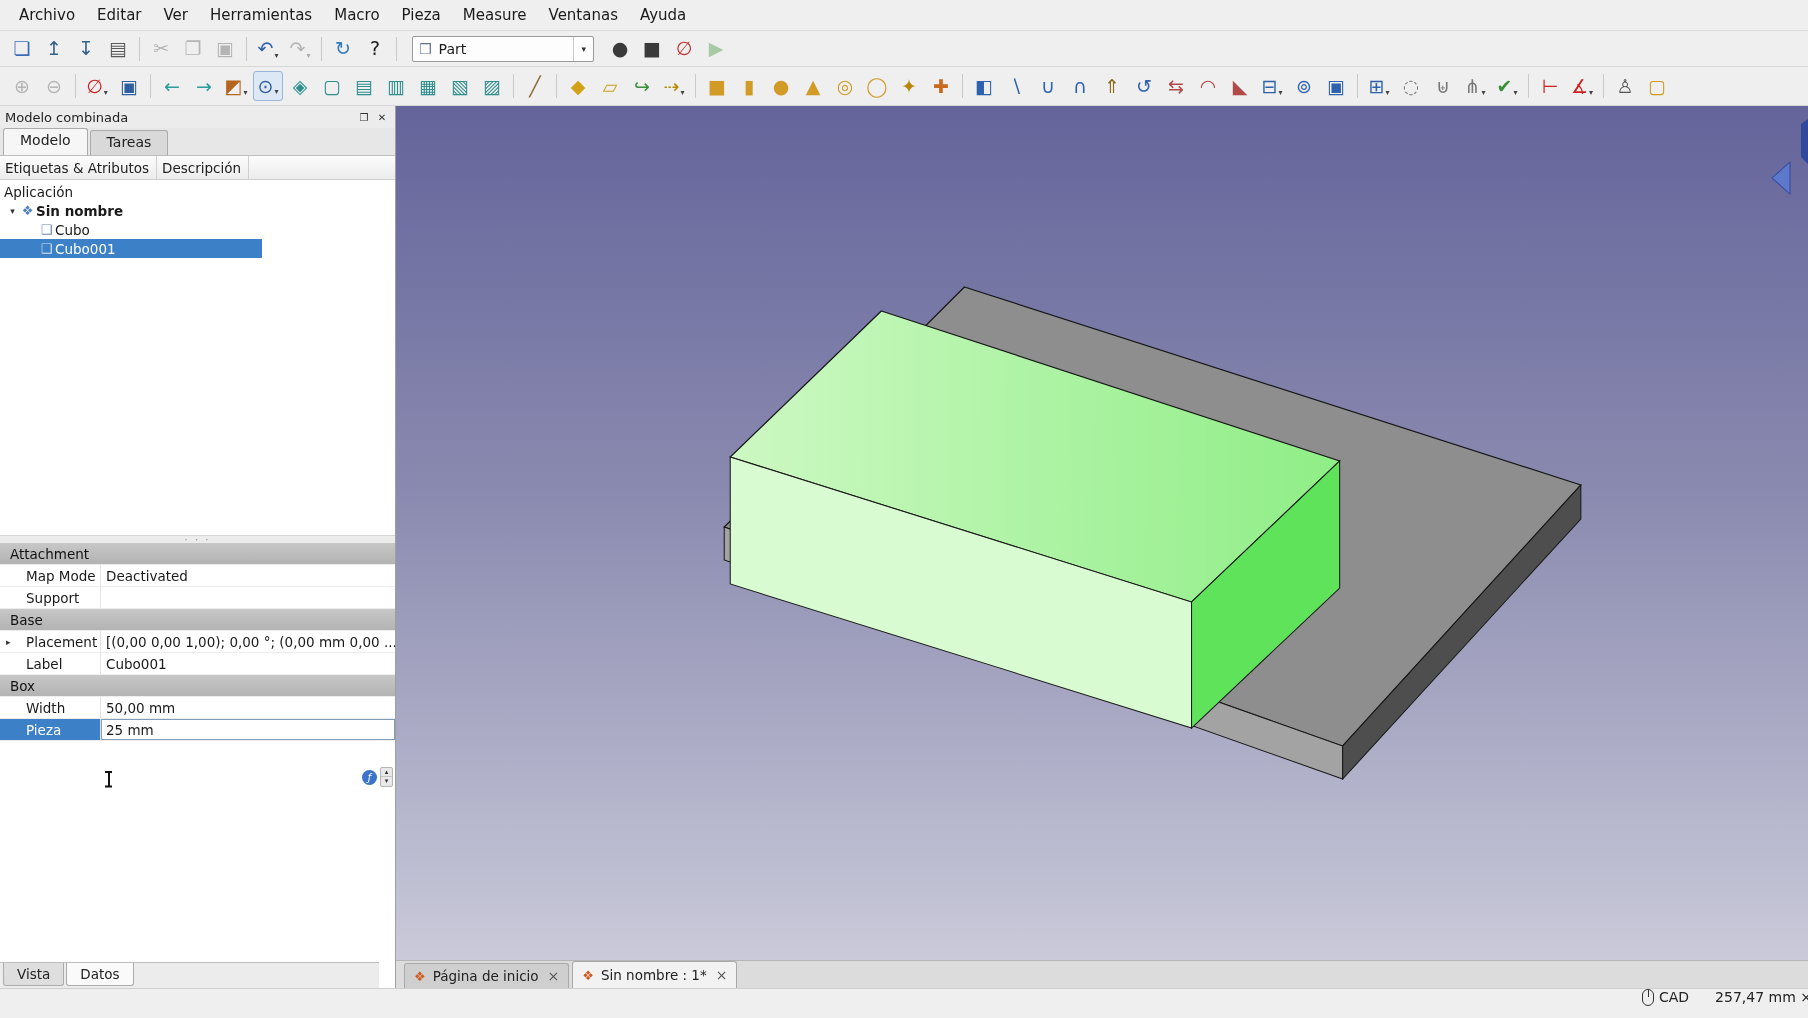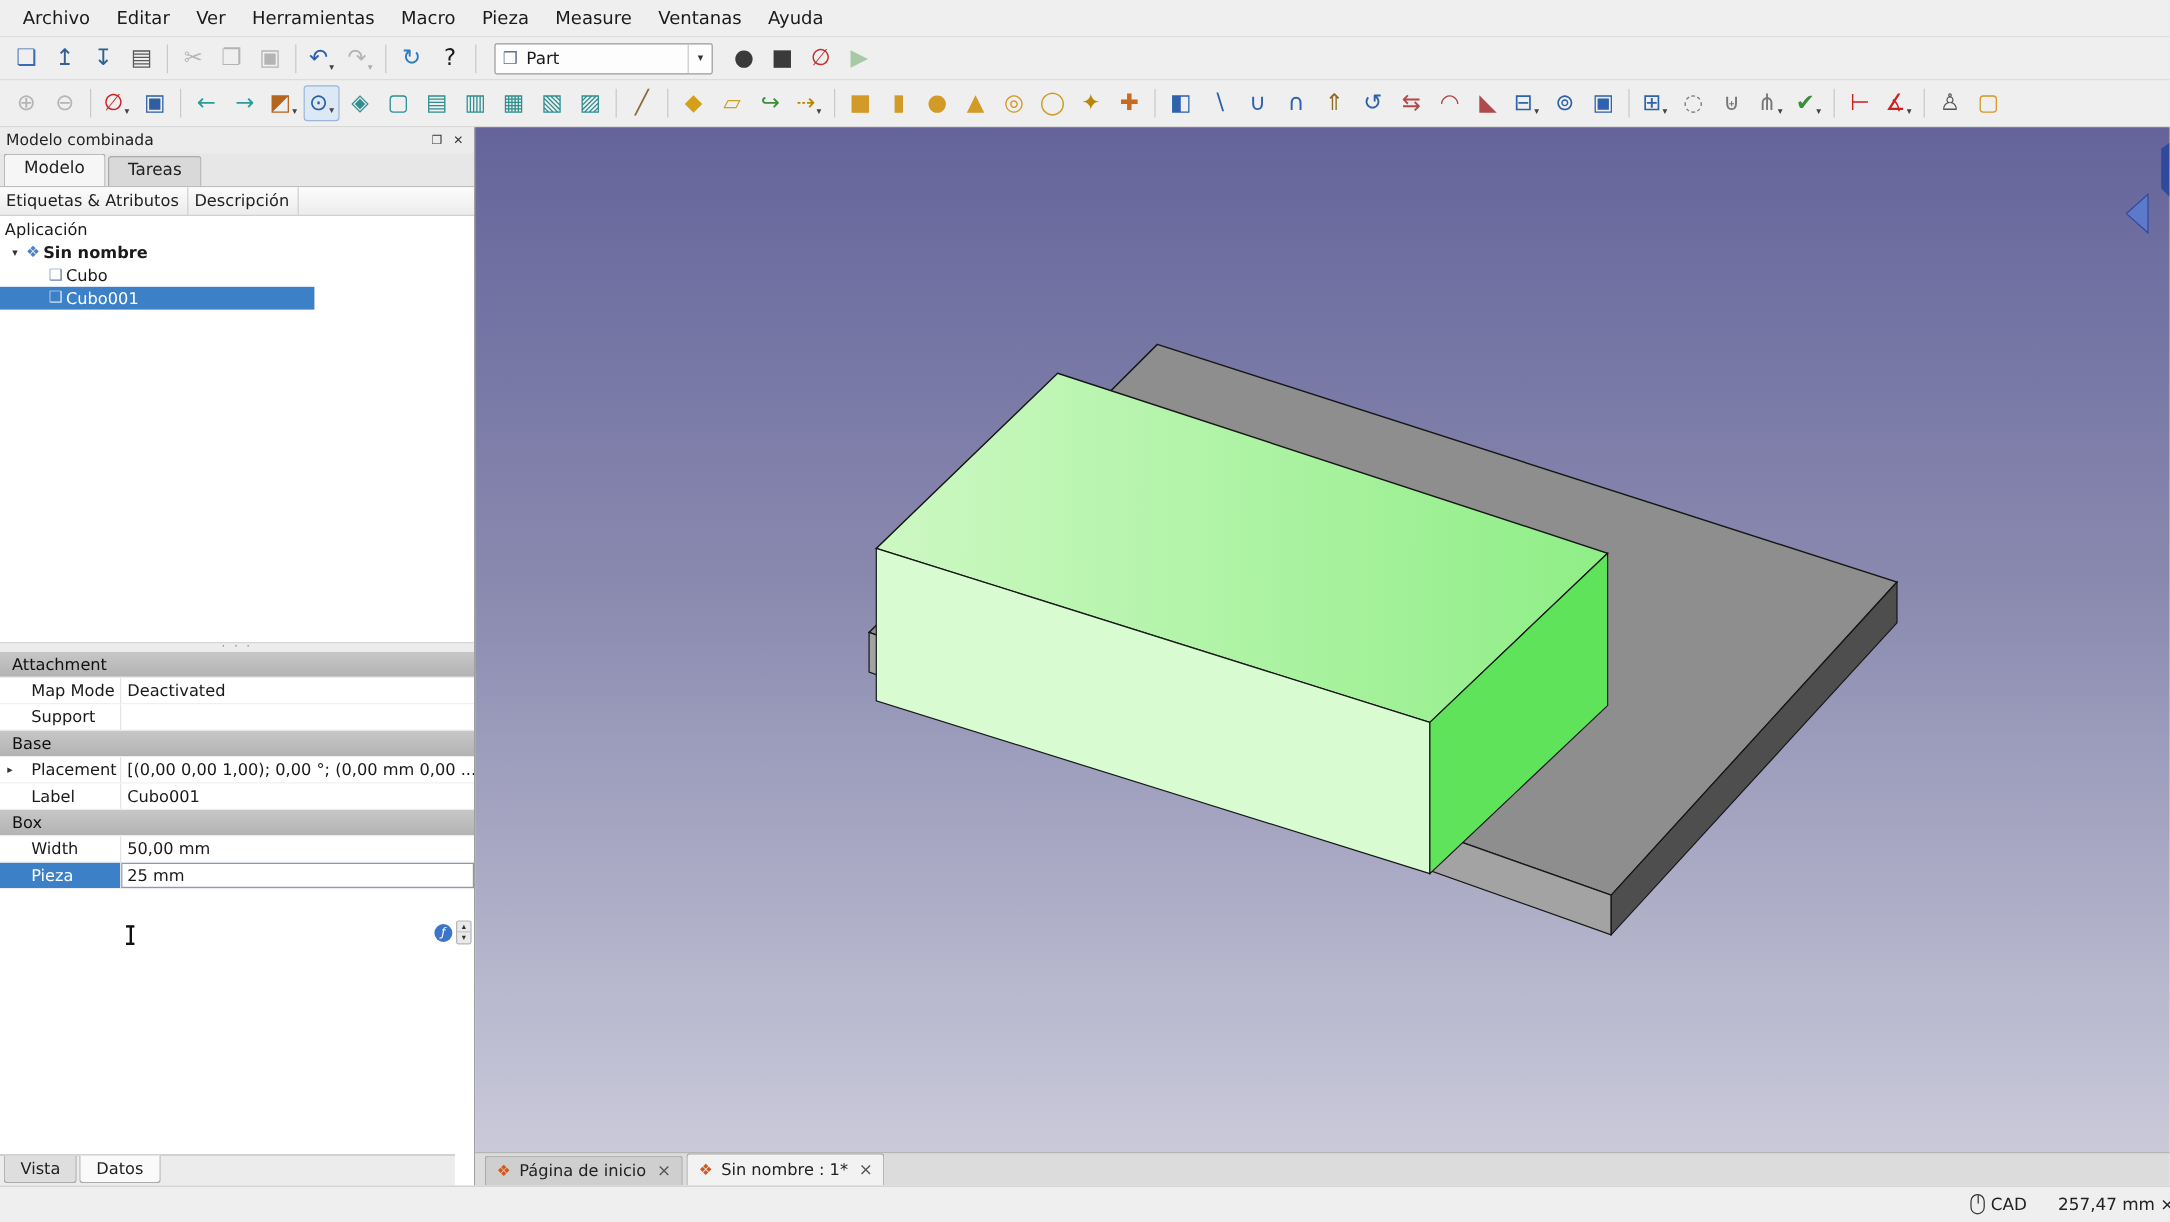--- a/index.html
+++ b/index.html
@@ -99,21 +99,21 @@
   .doc-tabbar{height:28px;background:#dcdcdc;border-top:1px solid #b5b5b5;display:flex;
     align-items:flex-end;padding-left:8px}
   .doc-tab{display:inline-flex;align-items:center;height:25px;padding:0 9px;border:1px solid #a9a9a9;
     border-bottom:none;background:#cfcfcf;margin-right:3px;border-radius:3px 3px 0 0;font-size:13.5px;color:#222}
   .doc-tab.active{background:#f2f2f2;height:27px}
   .doc-tab .ticn{margin-right:7px;color:#cf5a1f;font-size:13px}
   .doc-tab .tclose{margin-left:9px;color:#555;font-size:14px}
 
   
   .statusbar{position:absolute;left:0;right:0;bottom:0;height:30px;background:#efefef;
-    border-top:1px solid #cfcfcf;display:flex;align-items:center;justify-content:flex-end;font-size:14px;color:#222}
+    border-top:1px solid #cfcfcf;display:flex;justify-content:flex-end;font-size:14px;color:#222}
   .mouse-icon{width:12px;height:17px;border:1.5px solid #333;border-radius:6px;position:relative;margin-right:5px}
   .mouse-icon::before{content:"";position:absolute;left:50%;top:0;width:1.5px;height:7px;background:#333}
   .sb-cad{margin-right:26px}
   .sb-coords{margin-right:-4px}
 
   
   .ibeam{position:absolute;left:104px;top:771px;width:9px;height:17px;z-index:50}
   .ibeam::before{content:"";position:absolute;left:4px;top:1px;bottom:1px;width:1.5px;background:#111}
   .ibeam::after{content:"";position:absolute;left:1px;right:1px;top:0;height:1.5px;background:#111;
     box-shadow:0 14.5px 0 #111}

